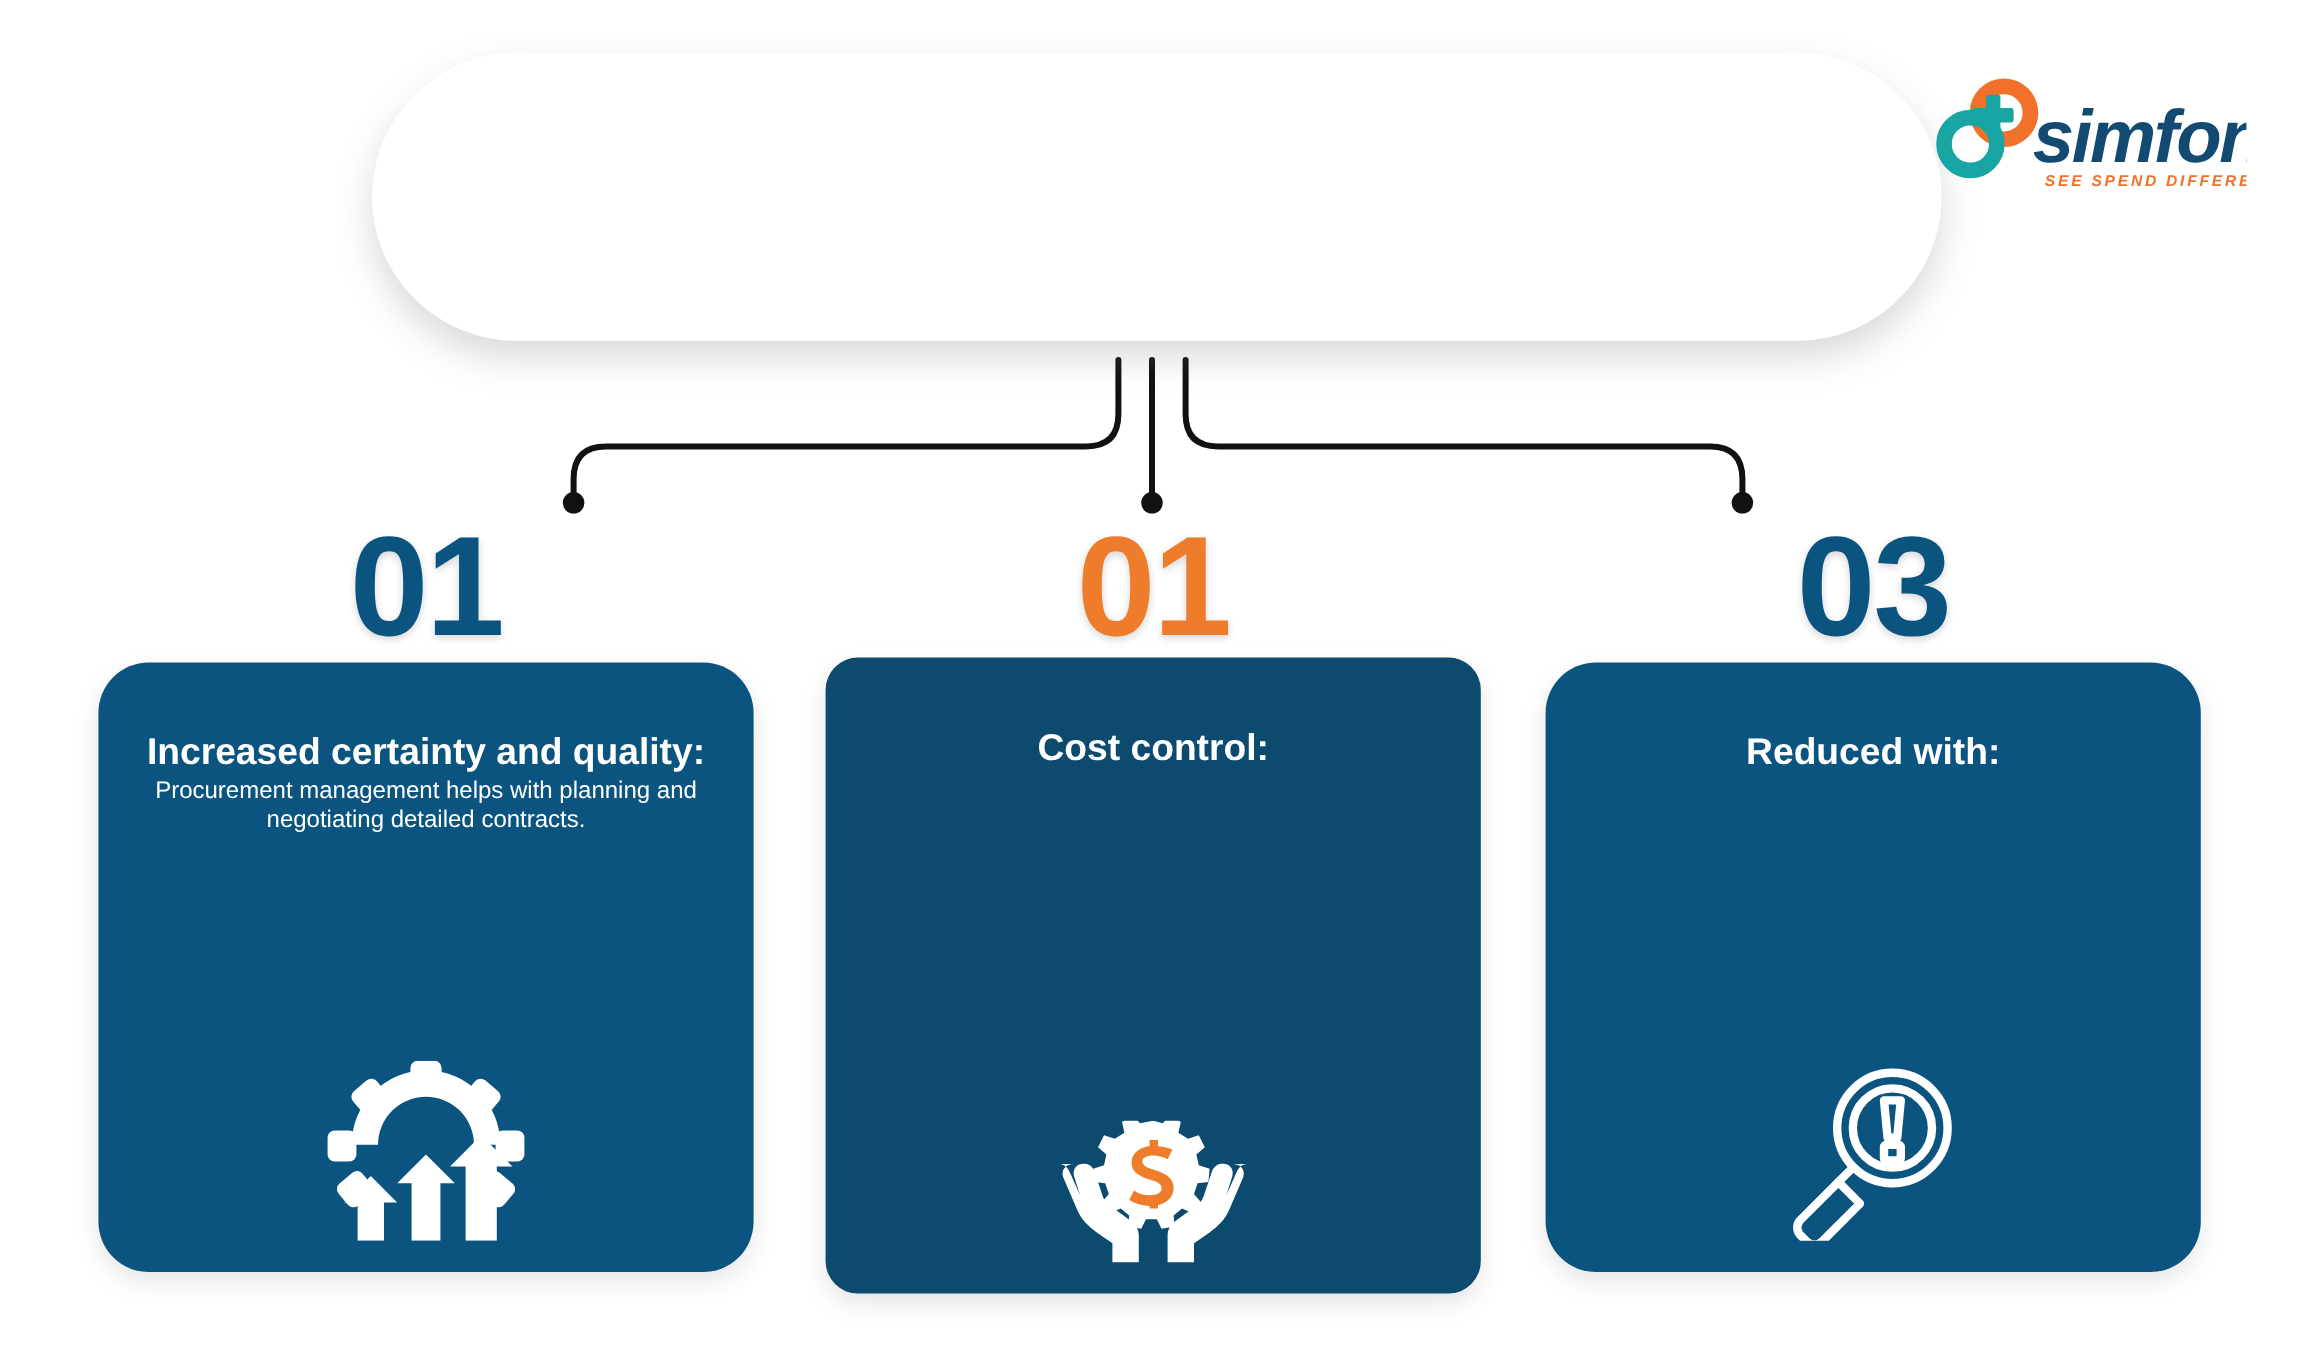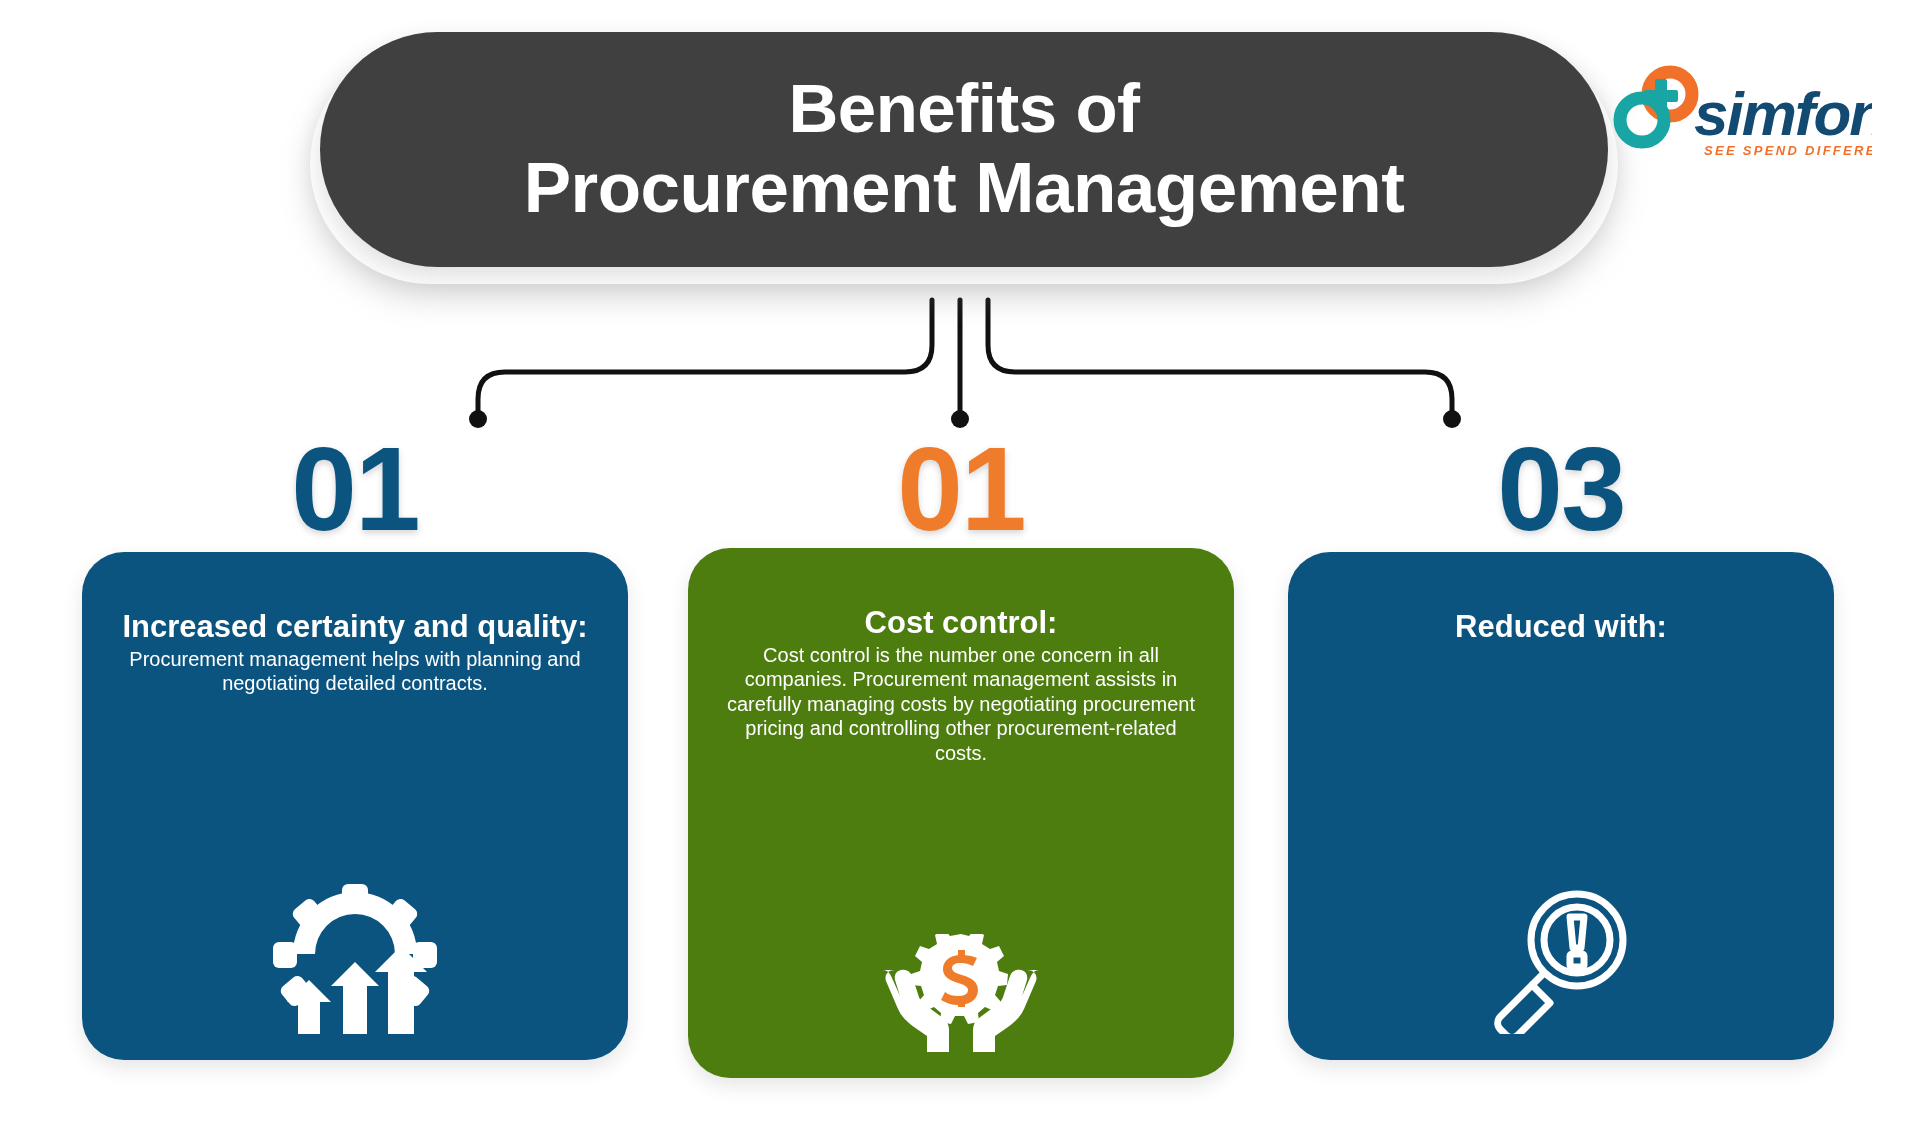--- a/index.html
+++ b/index.html
@@ -124,21 +124,21 @@
     width: 546px;
     border-radius: 42px;
     z-index: 2;
     padding: 57px 30px 26px 30px;
     box-shadow: 0 8px 20px rgba(0,0,0,0.10);
     display: flex;
     flex-direction: column;
     align-items: center;
   }
   .card-body.blue   { background: #0B5480; }
-  .card-body.orange { background: #4d7c0f; }
+  .card-body.orange { background: #0c4a6e; border-radius: 27px; }
 
   .card-wrap.c1 .card-body { height: 508px; }
   .card-wrap.c2 .card-body { height: 530px; top: 118px; }
   .card-wrap.c3 .card-body { height: 508px; }
 
   .card-heading {
     color: #ffffff;
     font-weight: bold;
     font-size: 31px;
     line-height: 1.15;
@@ -165,24 +165,20 @@
   .c2 .card-icon { padding-top: 10px; }
   .c3 .card-icon { padding-top: 16px; }
 </style>
 </head>
 <body>
 
 <div id="infographic">
 
   <div class="title-banner-shadow"></div>
 
-  <div class="title-banner">
-    <div class="title-line l1">Benefits of</div>
-    <div class="title-line l2">Procurement Management</div>
-  </div>
 
   <div class="logo">
     <svg viewBox="0 0 264 104" xmlns="http://www.w3.org/2000/svg">
 
       <g>
         <circle cx="62" cy="36" r="22" fill="none" stroke="#F2712A" stroke-width="13"></circle>
         <circle cx="34" cy="62" r="22" fill="none" stroke="#18A5A3" stroke-width="13"></circle>
         <rect x="36" y="32" width="34" height="12" rx="2" fill="#18A5A3"></rect>
         <rect x="47" y="21" width="12" height="34" rx="2" fill="#18A5A3"></rect>
       </g>
@@ -246,21 +242,20 @@
             </g>
           </svg>
         </div>
       </div>
     </div>
 
     <div class="card-wrap c2">
       <div class="card-number orange">01</div>
       <div class="card-body orange">
         <div class="card-heading">Cost control:</div>
-        <div class="card-text">Cost control is the number one concern in all companies. Procurement management assists in carefully managing costs by negotiating procurement pricing and controlling other procurement-related costs.</div>
         <div class="card-icon">
           <svg width="160" height="118" viewBox="0 0 160 118" xmlns="http://www.w3.org/2000/svg">
             <g fill="#ffffff">
 
               <path d="M80 0
                        l8 2 6-7 9 6-2 9 8 5 9-3 5 10-7 6 2 9 9 3-1 11-9 1-3 9 6 7-7 9-9-4-7 6 1 9-11 2-4-8-9 0-4 8-11-2 1-9-7-6-9 4-7-9 6-7-3-9-9-1-1-11 9-3 2-9-7-6 5-10 9 3 8-5-2-9 9-6 6 7Z"></path>
 
               <g fill="#EF7C2A">
                 <path d="M77 16 h7 v6 h-7z"></path>
                 <path d="M77 66 h7 v7 h-7z"></path>

